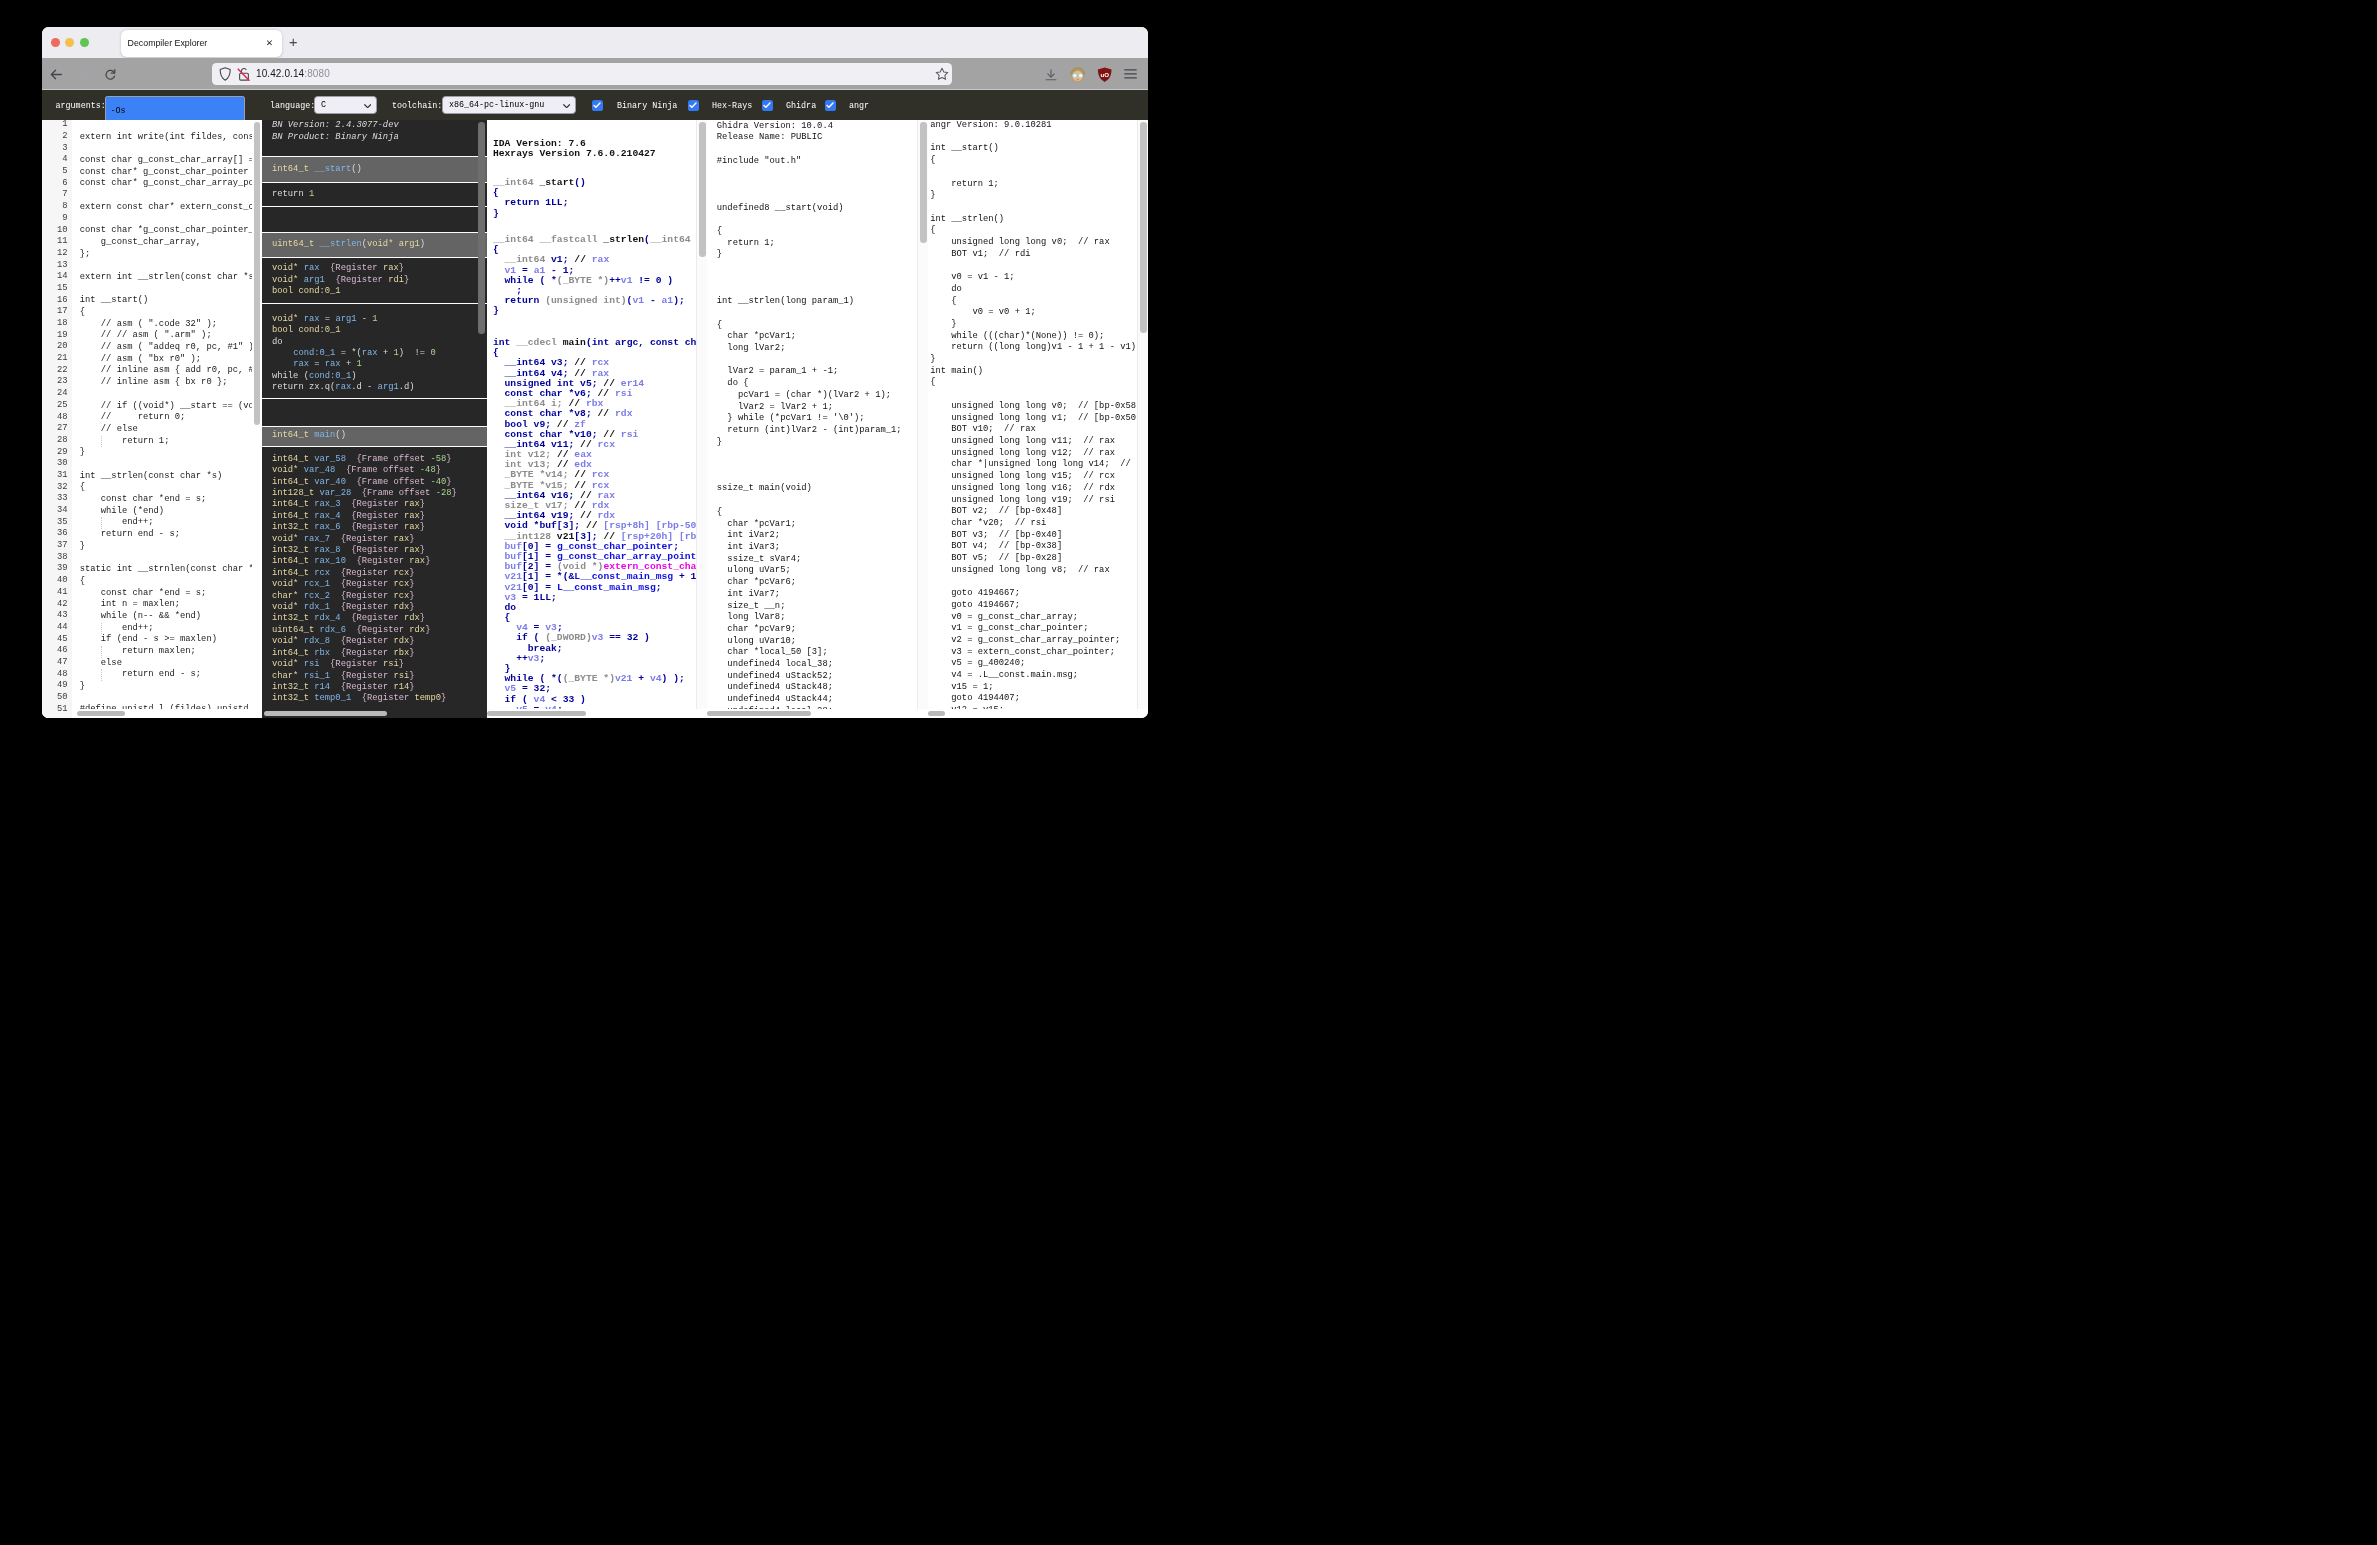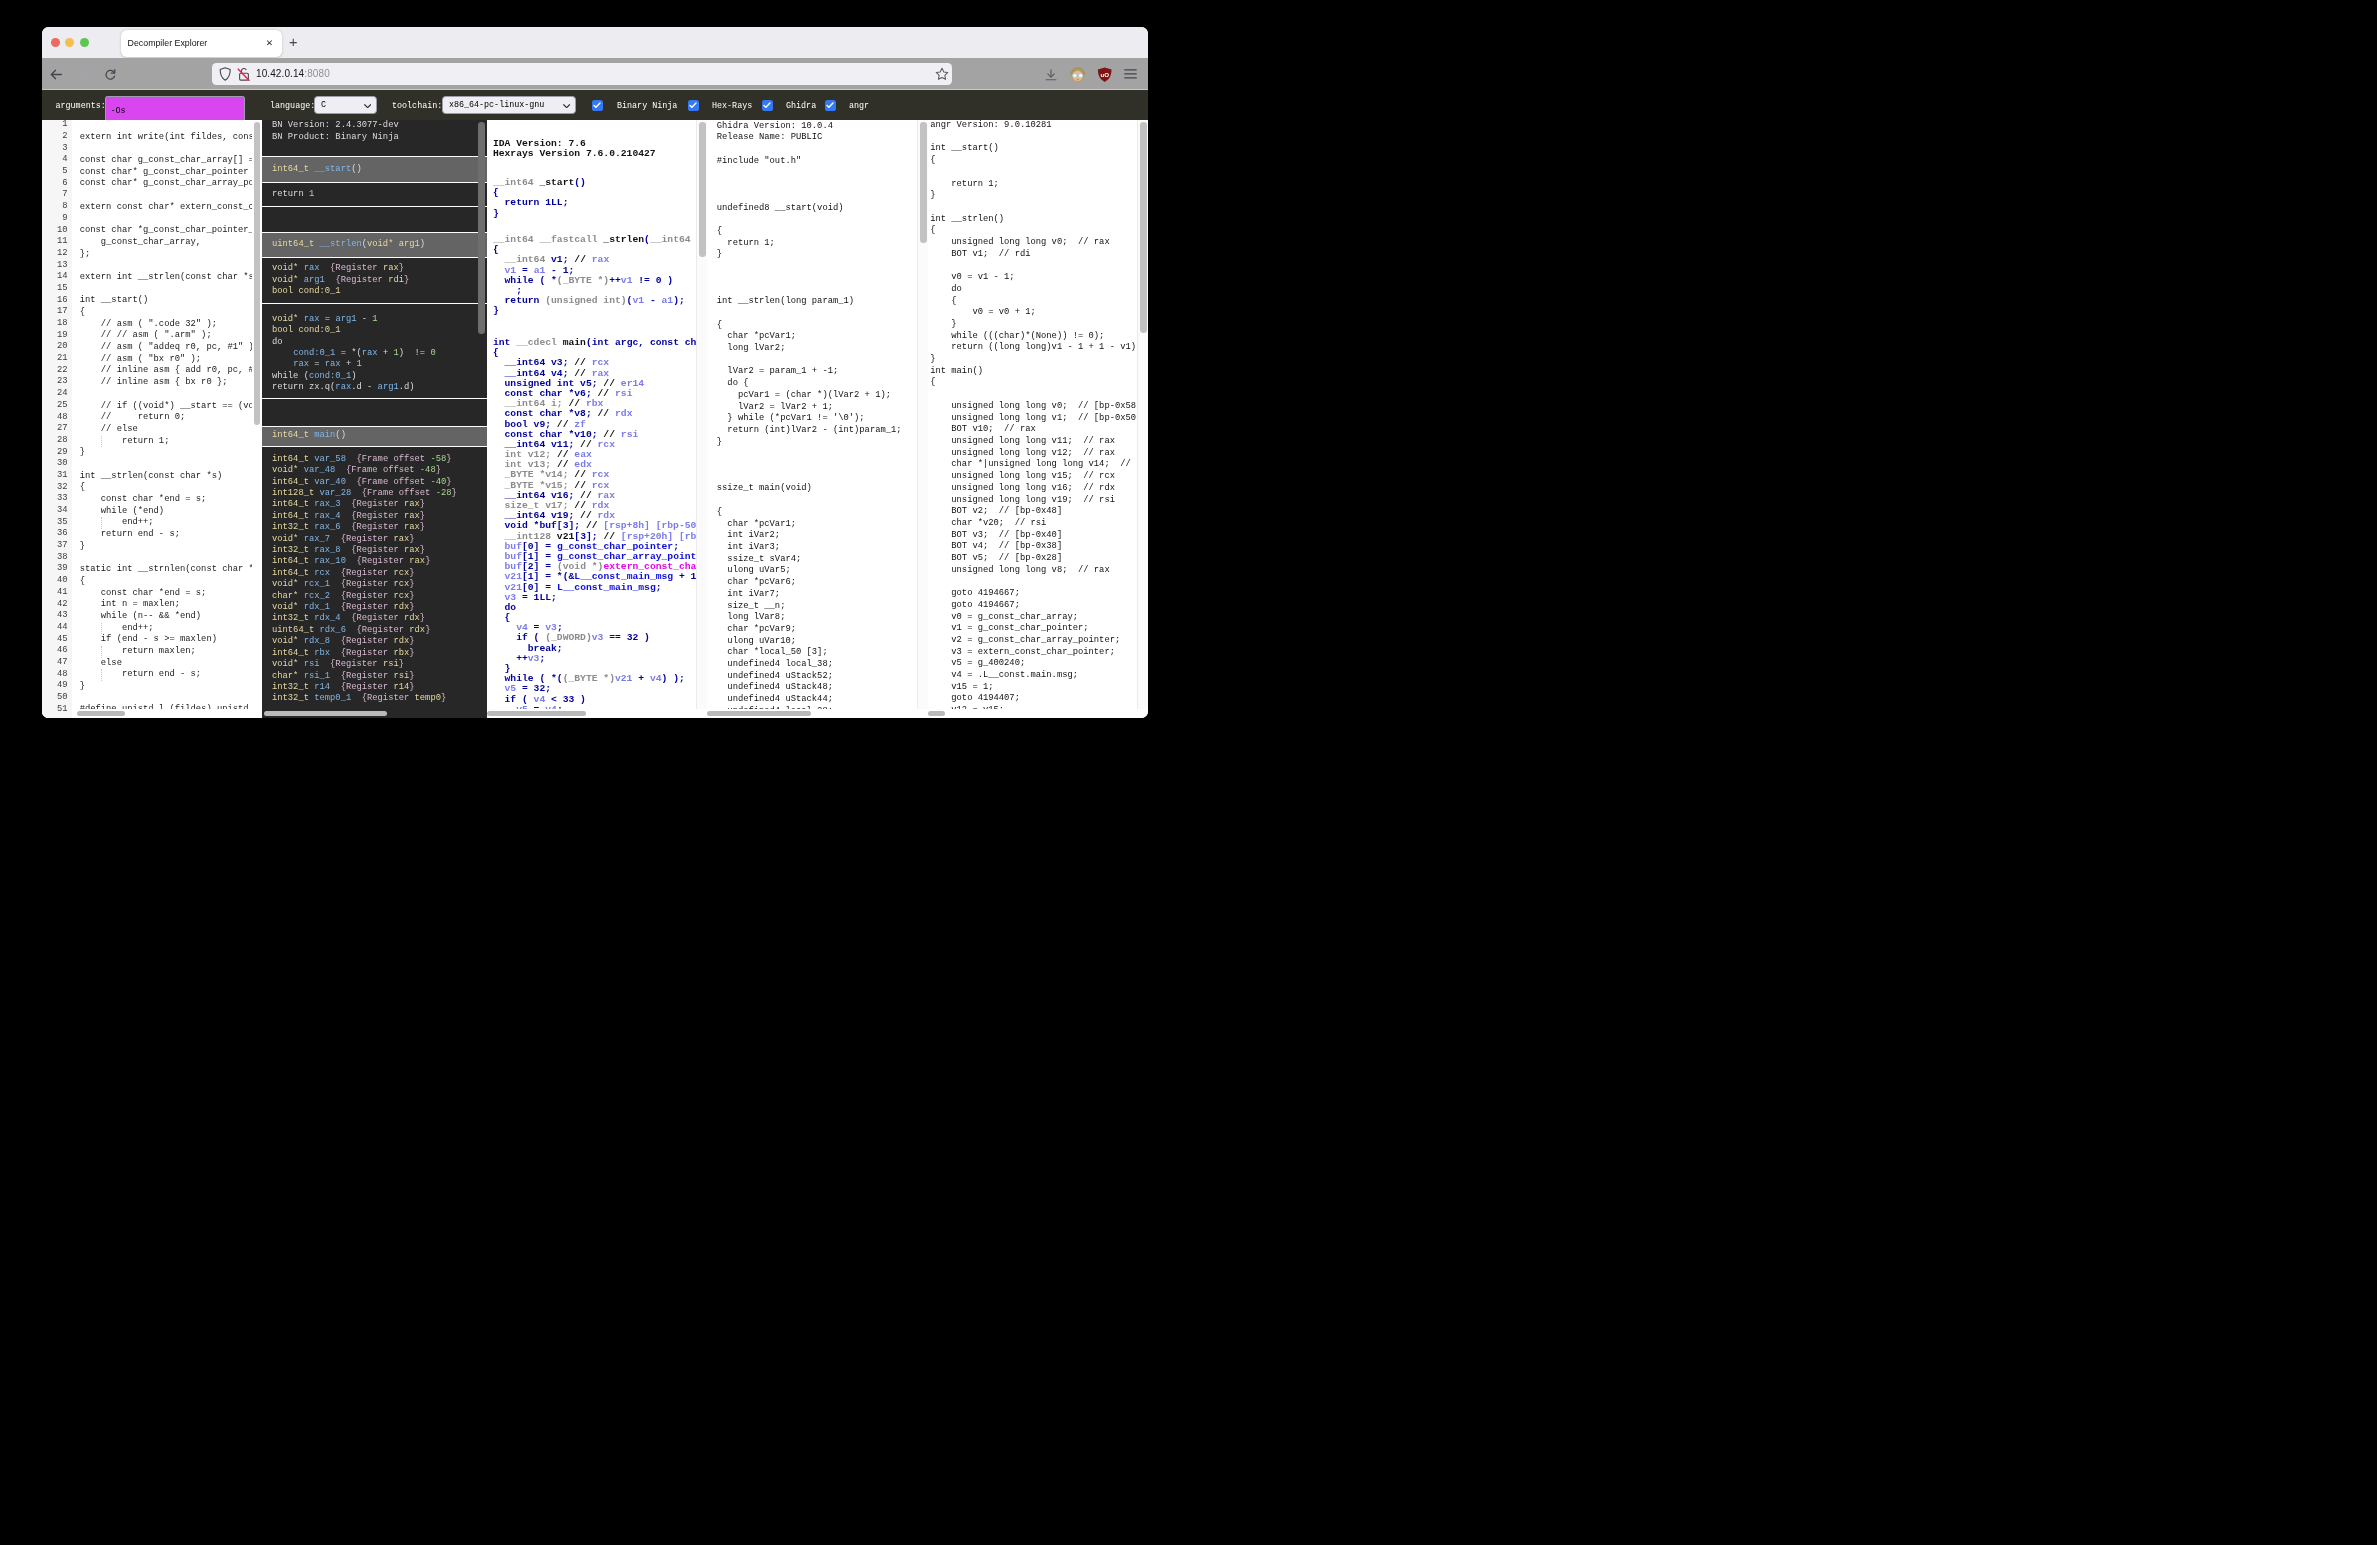--- a/index.html
+++ b/index.html
@@ -14,21 +14,21 @@
 #tab .x { position:absolute; right:8.8px; top:7.3px; font-size:8.8px; color:#2a2a33; }
 #newtab { position:absolute; left:247px; top:6.6px; font-size:14.6px; font-weight:200; color:#48484f; }
 #navbar { position:absolute; left:0; top:31px; width:100%; height:32px; background:#a3a3a3; border-bottom:0.7px solid #c6c6cb; }
 #navbar .ic { position:absolute; top:9.5px; }
 #urlbar { position:absolute; left:170px; top:5.1px; width:740px; height:22px; background:#f0f0f4; border-radius:4.4px; }
 #urlbar .txt { position:absolute; left:44px; top:5.1px; font-size:10px; color:#15141a; letter-spacing:0.1px;}
 #urlbar .txt .port { color:#8f8f9a; }
 #toolbar { position:absolute; left:0; top:63px; width:100%; height:30px; background:#302f28;
   font-family:"Liberation Mono", monospace; font-size:8.4px; color:#fff; }
 #toolbar .lbl { position:absolute; top:11px;margin-left:8px; }
-#argin { position:absolute; left:63px; top:6.2px; width:140px; height:30px; background:#d946ef;
+#argin { position:absolute; left:63px; top:6.2px; width:140px; height:30px; background:#3b82f6;
   border:1.1px solid #9d9db2; border-radius:2.2px; color:#000; font-family:"Liberation Mono",monospace;
   font-size:8.4px; line-height:15.4px; padding-left:4.4px; }
 .sel { position:absolute; top:6.2px; height:17.6px; background:#efeef4; border:0.7px solid #9d9daa;
   border-radius:3.7px; color:#000; font-size:8.4px; line-height:16px; padding-left:5.9px; }
 .sel svg { position:absolute; right:5.1px; top:6.6px; }
 .cb { position:absolute; top:10.2px; width:10.6px; height:10.6px; background:#3478f6; border-radius:2.6px; text-align:center; }
 .cb svg { margin-top:1.6px; }
 
 #content { position:absolute; left:0; top:93px; width:100%; height:598px; background:#fff; }
 .pane { position:absolute; top:0; height:589px; overflow:hidden; }
@@ -227,21 +227,21 @@
           </div>
         </div>
       <div id="srcclip">
           <div id="srccode" class="code"><div class="cl">&nbsp;</div><div class="cl">extern int write(int fildes, const void *buf, unsigned int nbyte);</div><div class="cl">&nbsp;</div><div class="cl">const char g_const_char_array[] = "Hello World const char array";</div><div class="cl">const char* g_const_char_pointer = "Hello World const char pointer";</div><div class="cl">const char* g_const_char_array_pointer = g_const_char_array;</div><div class="cl">&nbsp;</div><div class="cl">extern const char* extern_const_char_pointer;</div><div class="cl">&nbsp;</div><div class="cl">const char *g_const_char_pointer_array[] = {</div><div class="cl">    g_const_char_array,</div><div class="cl">};</div><div class="cl">&nbsp;</div><div class="cl">extern int __strlen(const char *s);</div><div class="cl">&nbsp;</div><div class="cl">int __start()</div><div class="cl">{</div><div class="cl">    // asm ( ".code 32" );</div><div class="cl">    // // asm ( ".arm" );</div><div class="cl">    // asm ( "addeq r0, pc, #1" );</div><div class="cl">    // asm ( "bx r0" );</div><div class="cl">    // inline asm { add r0, pc, #1 };</div><div class="cl">    // inline asm { bx r0 };</div><div class="cl">&nbsp;</div><div class="cl">    // if ((void*) __start == (void*) 1)</div><div class="cl">    //     return 0;</div><div class="cl">    // else</div><div class="cl"><span class="ig"></span>        return 1;</div><div class="cl">}</div><div class="cl">&nbsp;</div><div class="cl">int __strlen(const char *s)</div><div class="cl">{</div><div class="cl">    const char *end = s;</div><div class="cl">    while (*end)</div><div class="cl"><span class="ig"></span>        end++;</div><div class="cl">    return end - s;</div><div class="cl">}</div><div class="cl">&nbsp;</div><div class="cl">static int __strnlen(const char *s, int maxlen)</div><div class="cl">{</div><div class="cl">    const char *end = s;</div><div class="cl">    int n = maxlen;</div><div class="cl">    while (n-- &amp;&amp; *end)</div><div class="cl"><span class="ig"></span>        end++;</div><div class="cl">    if (end - s &gt;= maxlen)</div><div class="cl"><span class="ig"></span>        return maxlen;</div><div class="cl">    else</div><div class="cl"><span class="ig"></span>        return end - s;</div><div class="cl">}</div><div class="cl">&nbsp;</div><div class="cl">#define unistd_l (fildes) unistd (f</div></div>
         </div>
     </div>
     <div id="vs-src">
         <div class="vsb" style="left:1.5px; top:1.5px; height:303px;"></div>
       </div>
     <div class="pane" id="p-bn">
-      <div class="sec" style="height:37px; padding-top:0.4px;"><div>BN Version: 2.4.3077-dev</div><div>BN Product: Binary Ninja</div></div>
+      <div class="sec" style="height:37px; padding-top:0.4px;font-style:italic;"><div>BN Version: 2.4.3077-dev</div><div>BN Product: Binary Ninja</div></div>
       <div class="sec hd" style="height:26px;"><span><span class="t">int64_t</span> <span class="b">__start</span>()</span></div>
       <div class="sec" style="height:24px; padding-top:6.2px;"><div>return <span class="g">1</span></div></div>
       <div class="sec" style="height:26px;"></div>
       <div class="sec hd" style="height:24.5px;"><span><span class="t">uint64_t</span> <span class="b">__strlen</span>(<span class="t">void*</span> <span class="t">arg1</span>)</span></div>
       <div class="sec" style="height:46px; padding-top:5.9px;"><div><span class="t">void*</span> <span class="b">rax</span>  <span class="p">{Register </span><span class="t">rax</span><span class="p">}</span></div><div><span class="t">void*</span> <span class="b">arg1</span>  <span class="p">{Register </span><span class="t">rdi</span><span class="p">}</span></div><div><span class="t">bool</span> <span class="t">cond:0_1</span></div></div>
       <div class="sec" style="height:95px; padding-top:10.2px;"><div><span class="t">void*</span> <span class="b">rax</span> = <span class="b">arg1</span> - <span class="g">1</span></div><div><span class="t">bool</span> <span class="t">cond:0_1</span></div><div>do</div><div>    <span class="b">cond:0_1</span> = *(<span class="b">rax</span> + <span class="g">1</span>)  != <span class="g">0</span></div><div>    <span class="b">rax</span> = <span class="b">rax</span> + <span class="g">1</span></div><div>while (<span class="b">cond:0_1</span>)</div><div>return zx.q(<span class="b">rax</span>.d - <span class="b">arg1</span>.d)</div></div>
       <div class="sec" style="height:28px;"></div>
       <div class="sec hd" style="height:20px;"><span><span class="t">int64_t</span> <span class="b">main</span>()</span></div>
       <div class="sec" style="height:266px; padding-top:7.3px; border-bottom:none;"><div><span class="t">int64_t</span> <span class="b">var_58</span>  <span class="p">{Frame offset </span><span class="g">-58</span><span class="p">}</span></div><div><span class="t">void*</span> <span class="b">var_48</span>  <span class="p">{Frame offset </span><span class="g">-48</span><span class="p">}</span></div><div><span class="t">int64_t</span> <span class="b">var_40</span>  <span class="p">{Frame offset </span><span class="g">-40</span><span class="p">}</span></div><div><span class="t">int128_t</span> <span class="b">var_28</span>  <span class="p">{Frame offset </span><span class="g">-28</span><span class="p">}</span></div><div><span class="t">int64_t</span> <span class="b">rax_3</span>  <span class="p">{Register </span><span class="t">rax</span><span class="p">}</span></div><div><span class="t">int64_t</span> <span class="b">rax_4</span>  <span class="p">{Register </span><span class="t">rax</span><span class="p">}</span></div><div><span class="t">int32_t</span> <span class="b">rax_6</span>  <span class="p">{Register </span><span class="t">rax</span><span class="p">}</span></div><div><span class="t">void*</span> <span class="b">rax_7</span>  <span class="p">{Register </span><span class="t">rax</span><span class="p">}</span></div><div><span class="t">int32_t</span> <span class="b">rax_8</span>  <span class="p">{Register </span><span class="t">rax</span><span class="p">}</span></div><div><span class="t">int64_t</span> <span class="b">rax_10</span>  <span class="p">{Register </span><span class="t">rax</span><span class="p">}</span></div><div><span class="t">int64_t</span> <span class="b">rcx</span>  <span class="p">{Register </span><span class="t">rcx</span><span class="p">}</span></div><div><span class="t">void*</span> <span class="b">rcx_1</span>  <span class="p">{Register </span><span class="t">rcx</span><span class="p">}</span></div><div><span class="t">char*</span> <span class="b">rcx_2</span>  <span class="p">{Register </span><span class="t">rcx</span><span class="p">}</span></div><div><span class="t">void*</span> <span class="b">rdx_1</span>  <span class="p">{Register </span><span class="t">rdx</span><span class="p">}</span></div><div><span class="t">int32_t</span> <span class="b">rdx_4</span>  <span class="p">{Register </span><span class="t">rdx</span><span class="p">}</span></div><div><span class="t">uint64_t</span> <span class="b">rdx_6</span>  <span class="p">{Register </span><span class="t">rdx</span><span class="p">}</span></div><div><span class="t">void*</span> <span class="b">rdx_8</span>  <span class="p">{Register </span><span class="t">rdx</span><span class="p">}</span></div><div><span class="t">int64_t</span> <span class="b">rbx</span>  <span class="p">{Register </span><span class="t">rbx</span><span class="p">}</span></div><div><span class="t">void*</span> <span class="b">rsi</span>  <span class="p">{Register </span><span class="t">rsi</span><span class="p">}</span></div><div><span class="t">char*</span> <span class="b">rsi_1</span>  <span class="p">{Register </span><span class="t">rsi</span><span class="p">}</span></div><div><span class="t">int32_t</span> <span class="b">r14</span>  <span class="p">{Register </span><span class="t">r14</span><span class="p">}</span></div><div><span class="t">int32_t</span> <span class="b">temp0_1</span>  <span class="p">{Register </span><span class="t">temp0</span><span class="p">}</span></div></div>
       <div class="vsb" style="left:216px; top:1.5px; height:212px; background:#6e6e6c;"></div>

